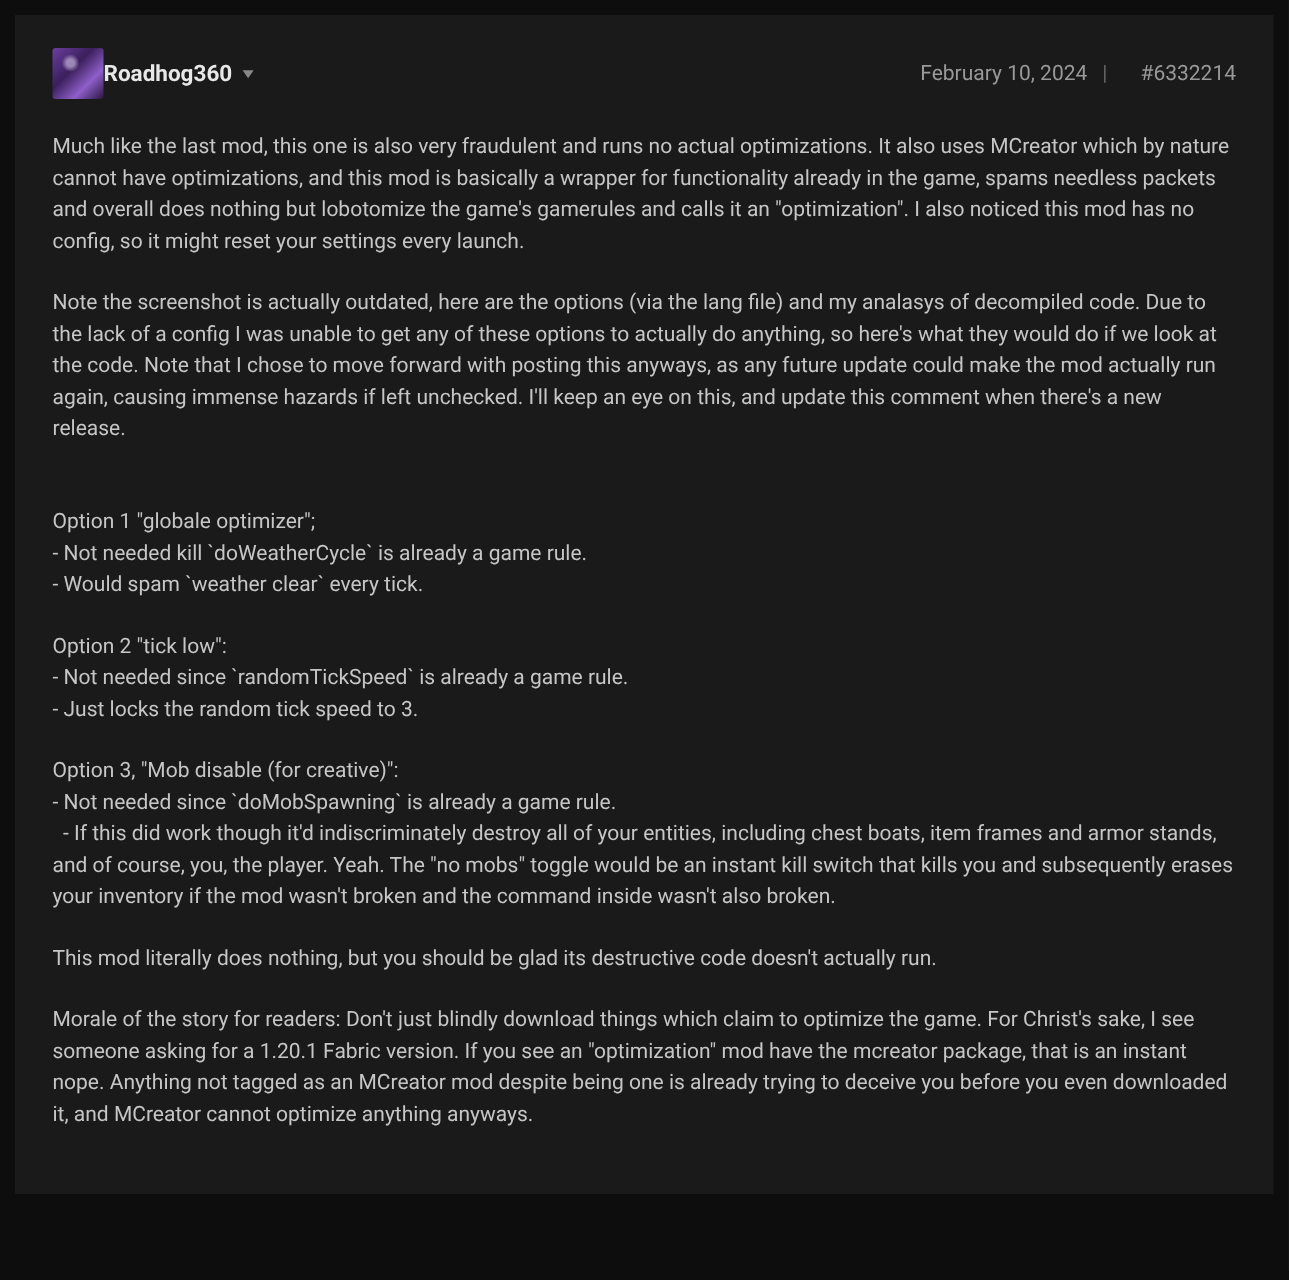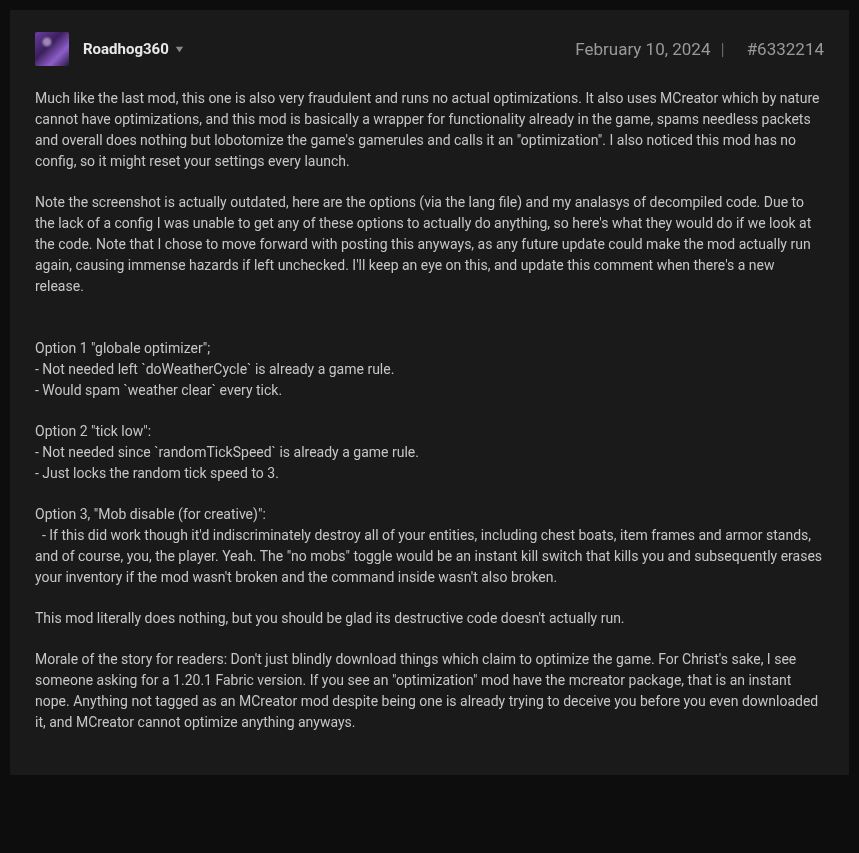--- a/index.html
+++ b/index.html
@@ -21,21 +21,20 @@
     }
     .post-header {
       display: flex;
       align-items: center;
       justify-content: space-between;
       margin-bottom: 22px;
     }
     .post-header-left {
       display: flex;
       align-items: center;
-      gap: 14px;
     }
     .avatar {
       width: 34px;
       height: 34px;
       border-radius: 2px;
       background: linear-gradient(135deg, #6b3fa0 0%, #3b1f5c 40%, #8e5fc9 70%, #2a1540 100%);
       position: relative;
       overflow: hidden;
     }
     .avatar::after {
@@ -60,21 +59,21 @@
     .dropdown-caret {
       font-size: 9px;
       color: #888;
       transform: scaleX(1.4);
     }
     .post-header-right {
       display: flex;
       align-items: center;
       gap: 10px;
       color: #999;
-      font-size: 17px;
+      font-size: 14px;
     }
     .meta-divider {
       color: #666;
     }
     .post-link {
       color: #999;
       margin-left: 12px;
     }
     .post-body {
       font-size: 14px;
@@ -115,32 +114,33 @@
     </div>
   </div>
 
   <div class="post-body">
     <p>Much like the last mod, this one is also very fraudulent and runs no actual optimizations. It also uses MCreator which by nature cannot have optimizations, and this mod is basically a wrapper for functionality already in the game, spams needless packets and overall does nothing but lobotomize the game's gamerules and calls it an "optimization". I also noticed this mod has no config, so it might reset your settings every launch.</p>
     <p>Note the screenshot is actually outdated, here are the options (via the lang file) and my analasys of decompiled code. Due to the lack of a config I was unable to get any of these options to actually do anything, so here's what they would do if we look at the code. Note that I chose to move forward with posting this anyways, as any future update could make the mod actually run again, causing immense hazards if left unchecked. I'll keep an eye on this, and update this comment when there's a new release.</p>
     <p class="tight">&nbsp;</p>
 
     <div class="option-block">
       <div class="option-line">Option 1 "globale optimizer";</div>
-      <div class="option-line">- Not needed left `doWeatherCycle` is already a game rule.</div>
+      <div class="option-line">- Not needed kill `doWeatherCycle` is already a game rule.</div>
       <div class="option-line">- Would spam `weather clear` every tick.</div>
     </div>
 
     <div class="option-block">
       <div class="option-line">Option 2 "tick low":</div>
       <div class="option-line">- Not needed since `randomTickSpeed` is already a game rule.</div>
       <div class="option-line">- Just locks the random tick speed to 3.</div>
     </div>
 
     <div class="option-block">
       <div class="option-line">Option 3, "Mob disable (for creative)":</div>
+      <div class="option-line">- Not needed since `doMobSpawning` is already a game rule.</div>
       <div class="option-line">&nbsp;&nbsp;- If this did work though it'd indiscriminately destroy all of your entities, including chest boats, item frames and armor stands, and of course, you, the player. Yeah. The "no mobs" toggle would be an instant kill switch that kills you and subsequently erases your inventory if the mod wasn't broken and the command inside wasn't also broken.</div>
     </div>
 
     <p>This mod literally does nothing, but you should be glad its destructive code doesn't actually run.</p>
     <p>Morale of the story for readers: Don't just blindly download things which claim to optimize the game. For Christ's sake, I see someone asking for a 1.20.1 Fabric version. If you see an "optimization" mod have the mcreator package, that is an instant nope. Anything not tagged as an MCreator mod despite being one is already trying to deceive you before you even downloaded it, and MCreator cannot optimize anything anyways.</p>
 
   </div>
 
 </div>
 

